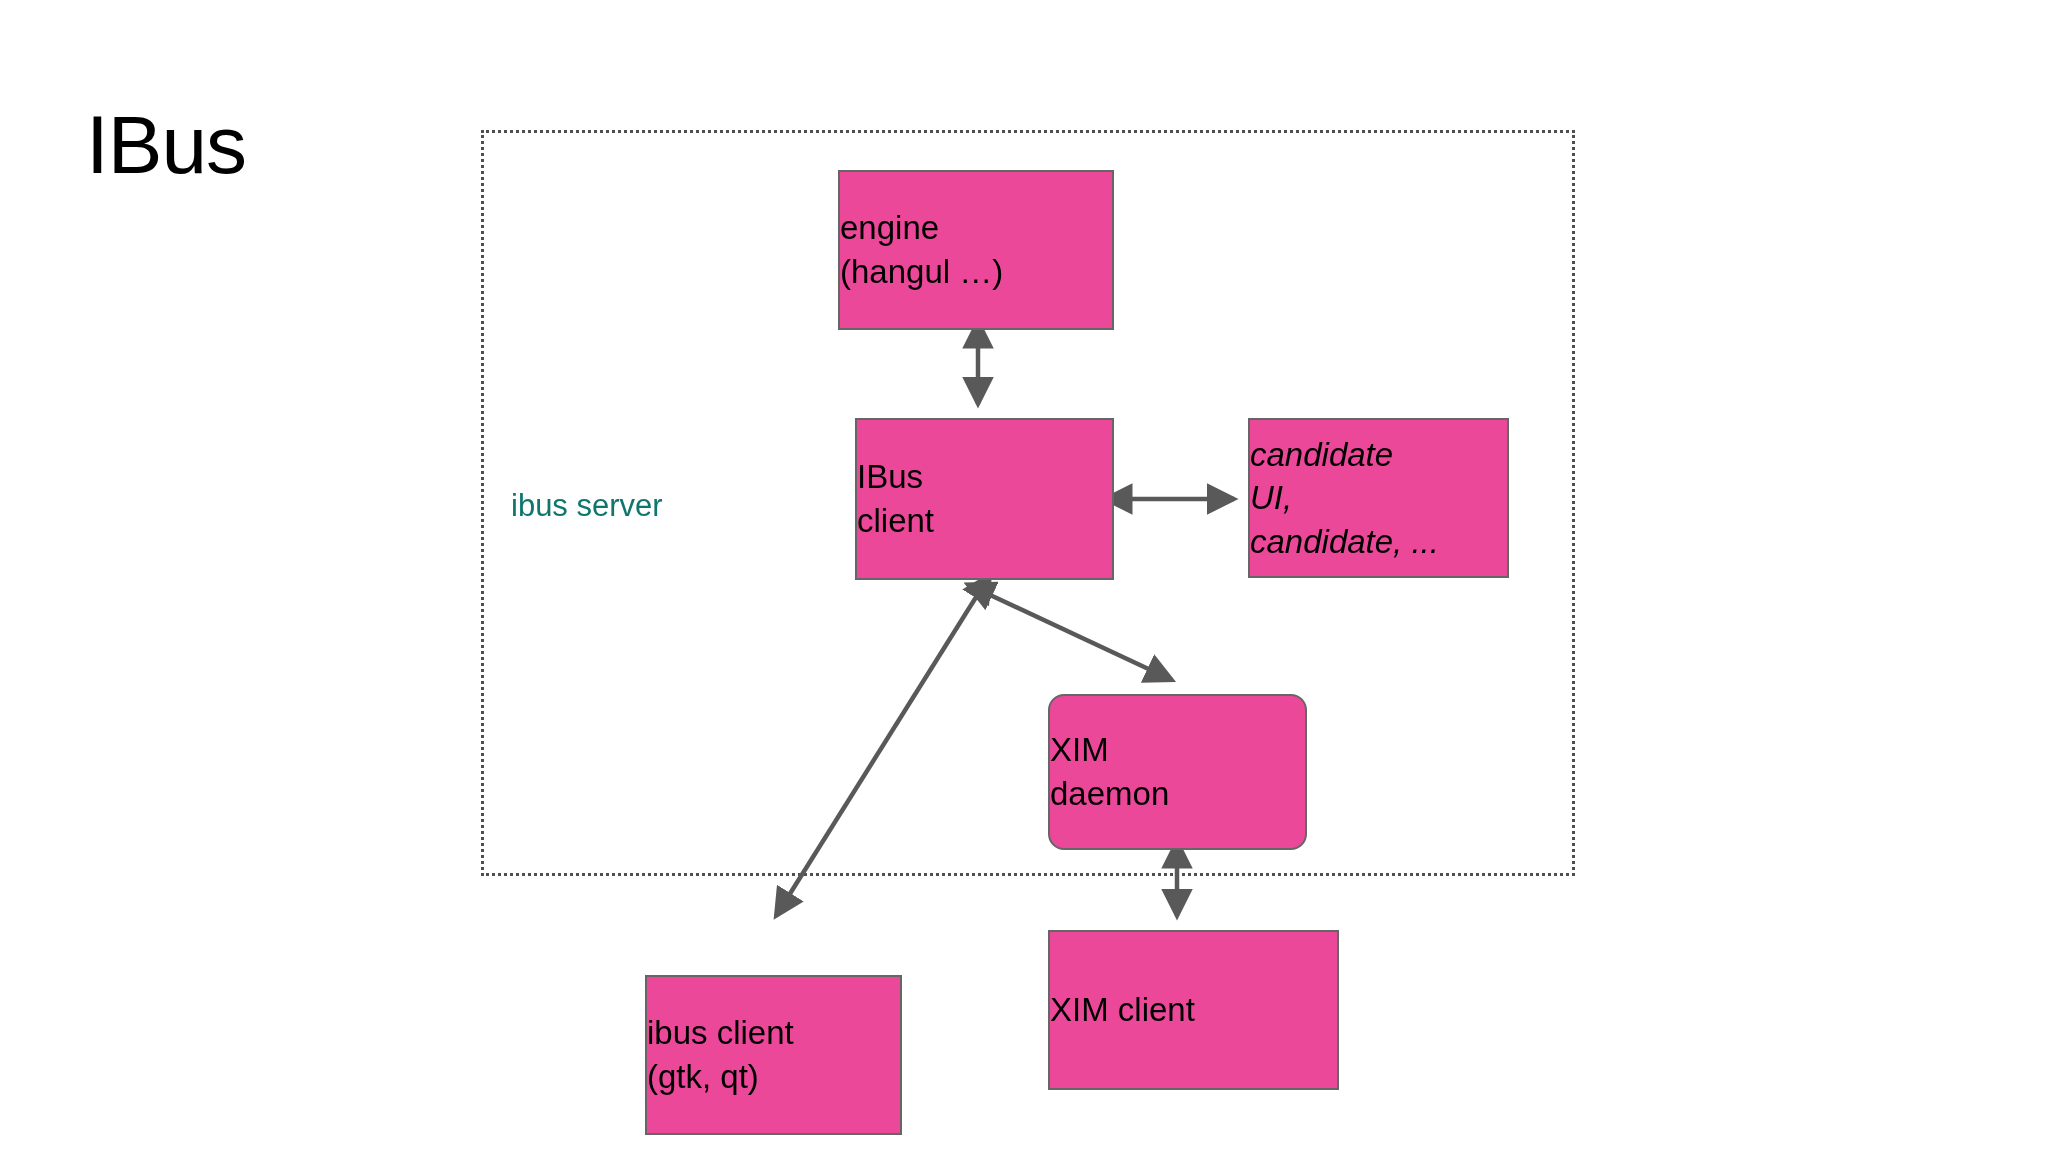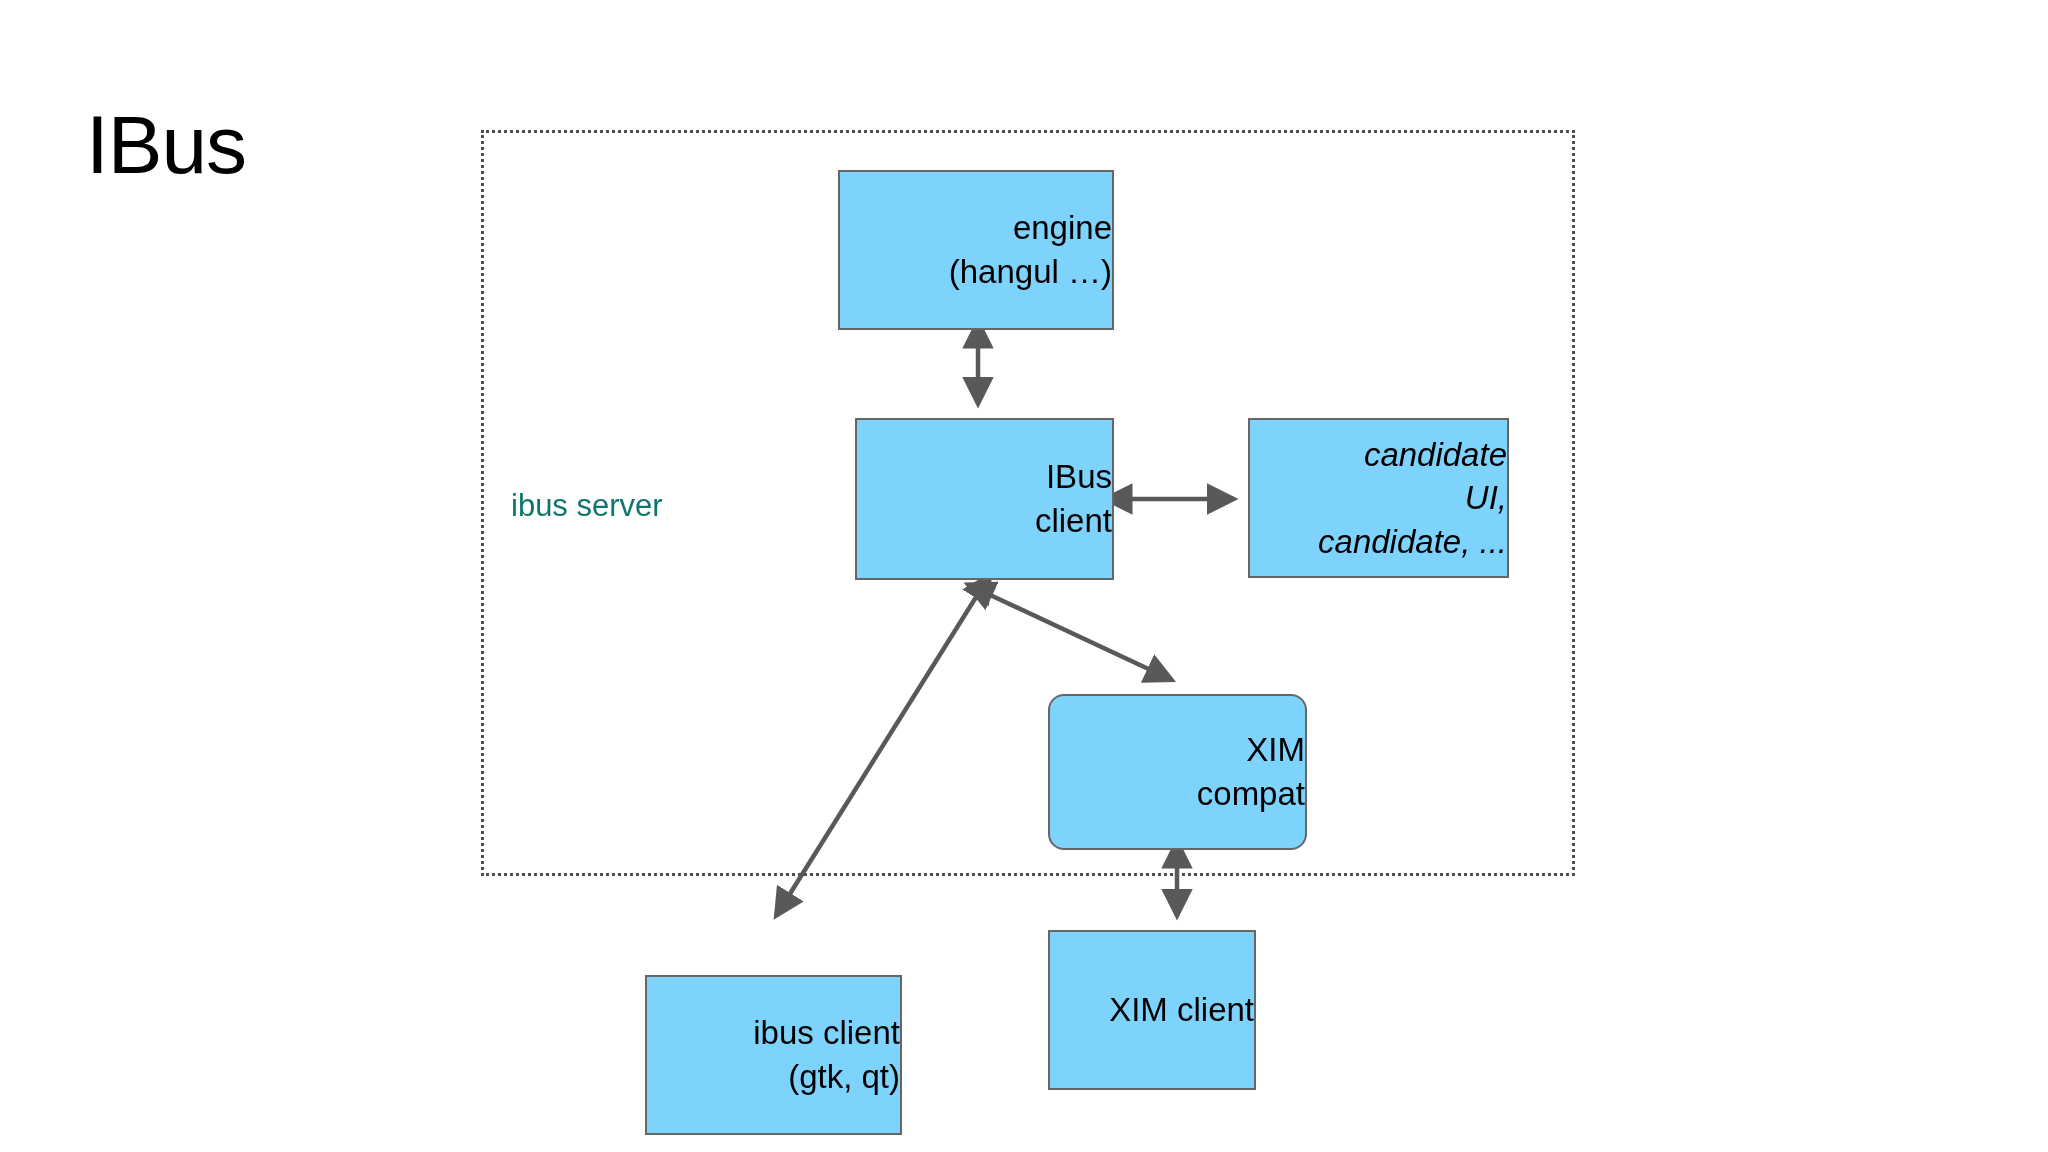--- a/index.html
+++ b/index.html
@@ -50,43 +50,43 @@
     font-size: 31px;
     line-height: 1.2;
     color: #0f766e;
     white-space: nowrap;
   }
 
   
   .node {
     position: absolute;
     box-sizing: border-box;
-    background: #7dd3fc;
+    background: #ec4899;
     border: 2px solid #666666;
     display: flex;
     flex-direction: column;
-    align-items: flex-end;
+    align-items: flex-start;
     justify-content: center;
     text-align: center;
     font-size: 33px;
     line-height: 1.32;
     color: #000000;
   }
   .node .line {
     display: block;
     white-space: nowrap;
   }
 
   
   #node-engine       { left: 838px;  top: 170px; width: 276px; height: 160px; }
   #node-daemon       { left: 855px;  top: 418px; width: 259px; height: 162px; }
   #node-candidate-ui { left: 1248px; top: 418px; width: 261px; height: 160px; font-style: italic; }
   #node-xim-compat   { left: 1048px; top: 694px; width: 259px; height: 156px; border-radius: 16px; }
   #node-ibus-client  { left: 645px;  top: 975px; width: 257px; height: 160px; }
-  #node-xim-client   { left: 1048px; top: 930px; width: 208px; height: 160px; }
+  #node-xim-client   { left: 1048px; top: 930px; width: 291px; height: 160px; }
 
   
   #edges {
     position: absolute;
     left: 0;
     top: 0;
     width: 2048px;
     height: 1152px;
     pointer-events: none;
   }
@@ -135,21 +135,21 @@
   </div>
 
   <div class="node" id="node-candidate-ui">
     <span class="line">candidate</span>
     <span class="line">UI,</span>
     <span class="line">candidate, ...</span>
   </div>
 
   <div class="node" id="node-xim-compat">
     <span class="line">XIM</span>
-    <span class="line">compat</span>
+    <span class="line">daemon</span>
   </div>
 
   <div class="node" id="node-ibus-client">
     <span class="line">ibus client</span>
     <span class="line">(gtk, qt)</span>
   </div>
 
   <div class="node" id="node-xim-client">
     <span class="line">XIM client</span>
   </div>

